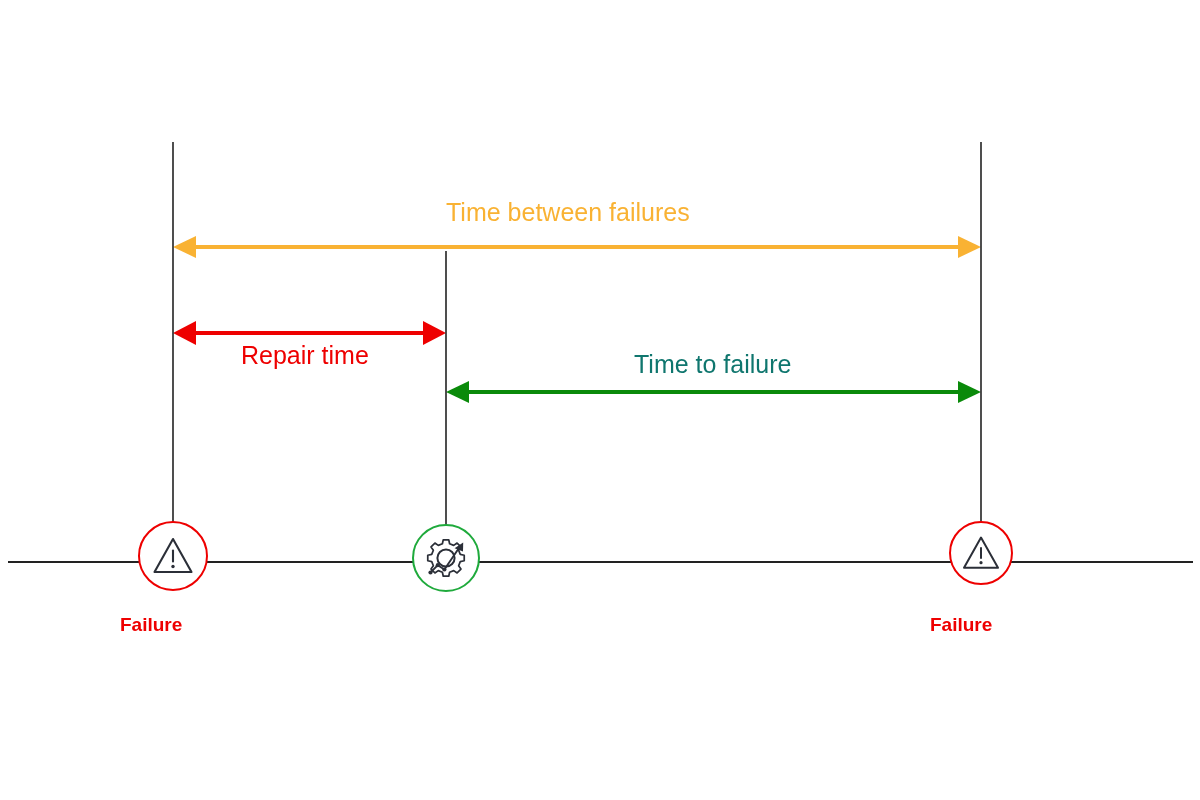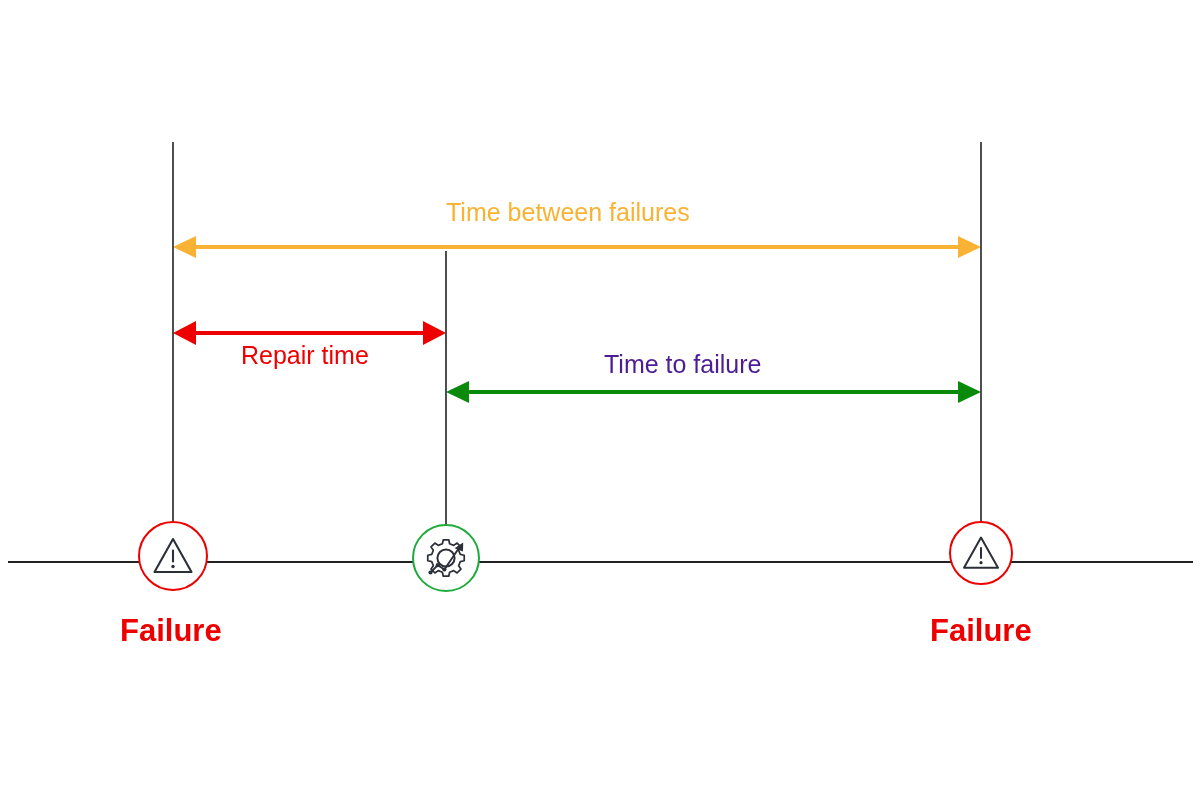--- a/index.html
+++ b/index.html
@@ -29,21 +29,21 @@
   .lbl {
     position: absolute;
     white-space: nowrap;
     line-height: 1;
   }
   .lbl-measure {
     font-size: 25px;
     font-weight: 400;
   }
   .lbl-event {
-    font-size: 31px;
+    font-size: 19px;
     font-weight: 700;
   }
 </style>
 </head>
 <body>
 
 <div id="diagram-root">
 
   <svg class="canvas" viewBox="0 0 1200 800" xmlns="http://www.w3.org/2000/svg">
 
@@ -115,20 +115,20 @@
         <circle cx="0" cy="8.7" r="1.6" fill="#2b2f38" stroke="none"></circle>
       </g>
     </g>
 
   </svg>
 
   <div class="lbl lbl-measure" style="left:446px; top:200px; color:#f9b233;">Time between failures</div>
 
   <div class="lbl lbl-measure" style="left:241px; top:343px; color:#ee0000;">Repair time</div>
 
-  <div class="lbl lbl-measure" style="left:604px; top:352px; color:#4c1d95;text-align:right;">Time to failure</div>
+  <div class="lbl lbl-measure" style="left:634px; top:352px; color:#0f766e;text-align:right;">Time to failure</div>
 
   <div class="lbl lbl-event" style="left:120px; top:615px; color:#ee0000;">Failure</div>
 
 
   <div class="lbl lbl-event" style="left:930px; top:615px; color:#ee0000;">Failure</div>
 
 </div>
 
 </body></html>

